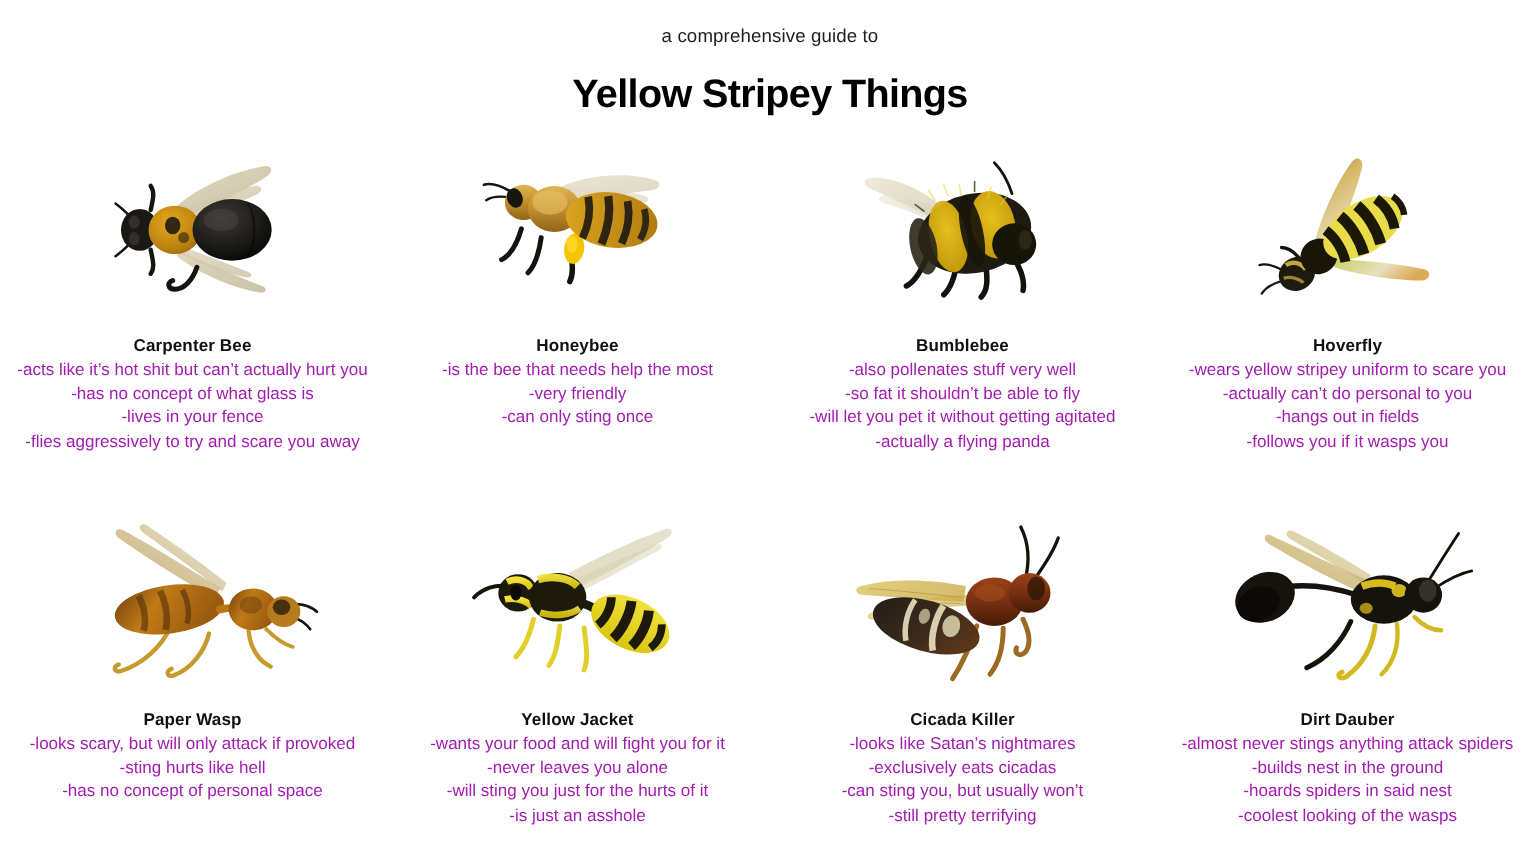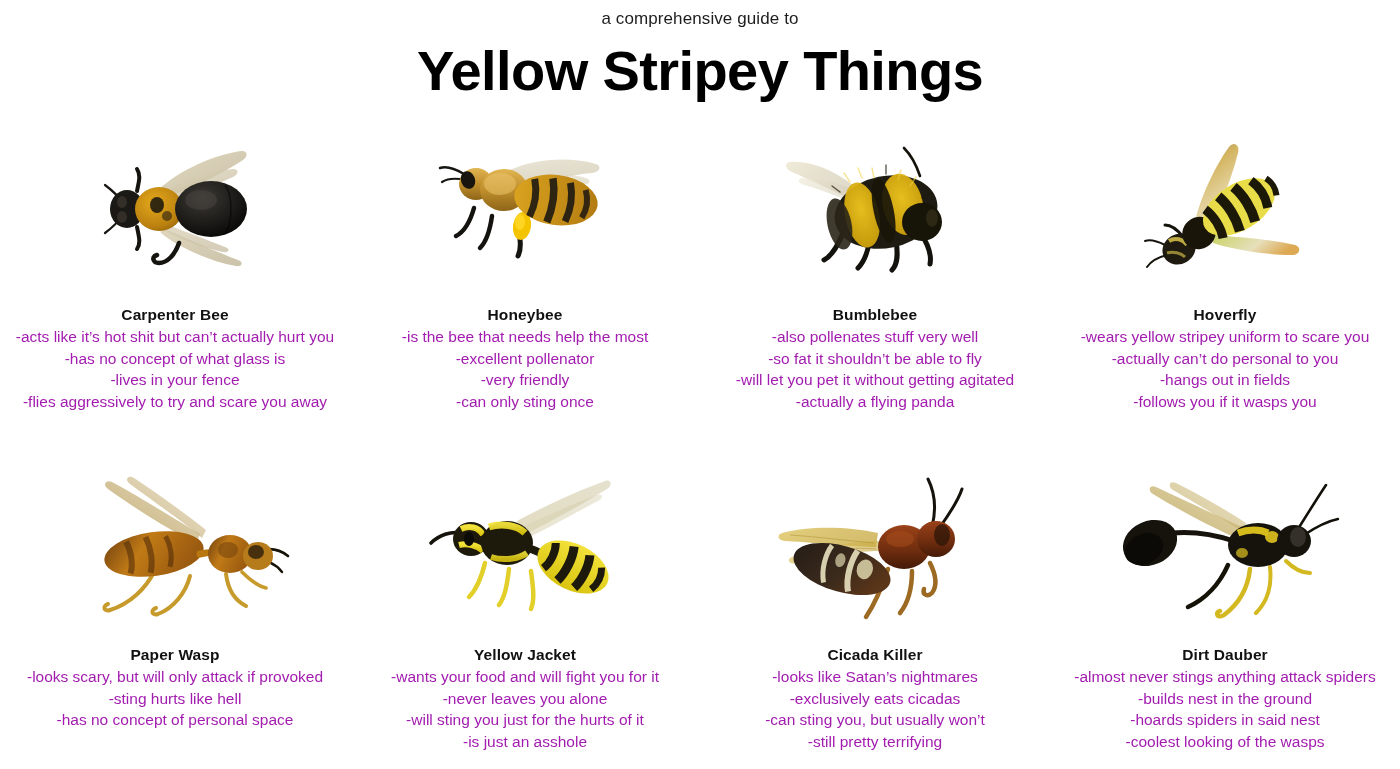--- a/index.html
+++ b/index.html
@@ -19,31 +19,31 @@
   .page {
     width: 1400px;
     height: 769px;
     position: relative;
     background: #fff;
   }
 
   
   .header {
     text-align: center;
-    padding-top: 8px;
+    padding-top: 22px;
   }
   .kicker {
     font-size: 17px;
     font-weight: 400;
     letter-spacing: .1px;
     color: #1d1d1d;
     line-height: 22px;
   }
   .title {
-    font-size: 56px;
+    font-size: 36px;
     font-weight: 700;
     letter-spacing: -.6px;
     line-height: 66px;
     color: #000;
     margin-top: 8px;
   }
 
   
   .grid {
     position: absolute;
@@ -218,21 +218,20 @@
                 <path d="M138 43 C142 55 142 69 138 82" stroke="#1c1812" stroke-width="7" fill="none" opacity=".9"></path>
                 <path d="M154 48 C158 57 158 67 154 76" stroke="#1c1812" stroke-width="6" fill="none" opacity=".85"></path>
               </g>
             </g>
           </svg>
         </div>
         <div class="caption">
           <div class="name">Honeybee</div>
           <ul class="traits">
             <li>-is the bee that needs help the most</li>
-            <li>-excellent pollenator</li>
             <li>-very friendly</li>
             <li>-can only sting once</li>
           </ul>
         </div>
       </div>
 
       <div class="cell">
         <div class="figure">
           <svg width="190" height="140" viewBox="0 0 190 140">
             <defs>

